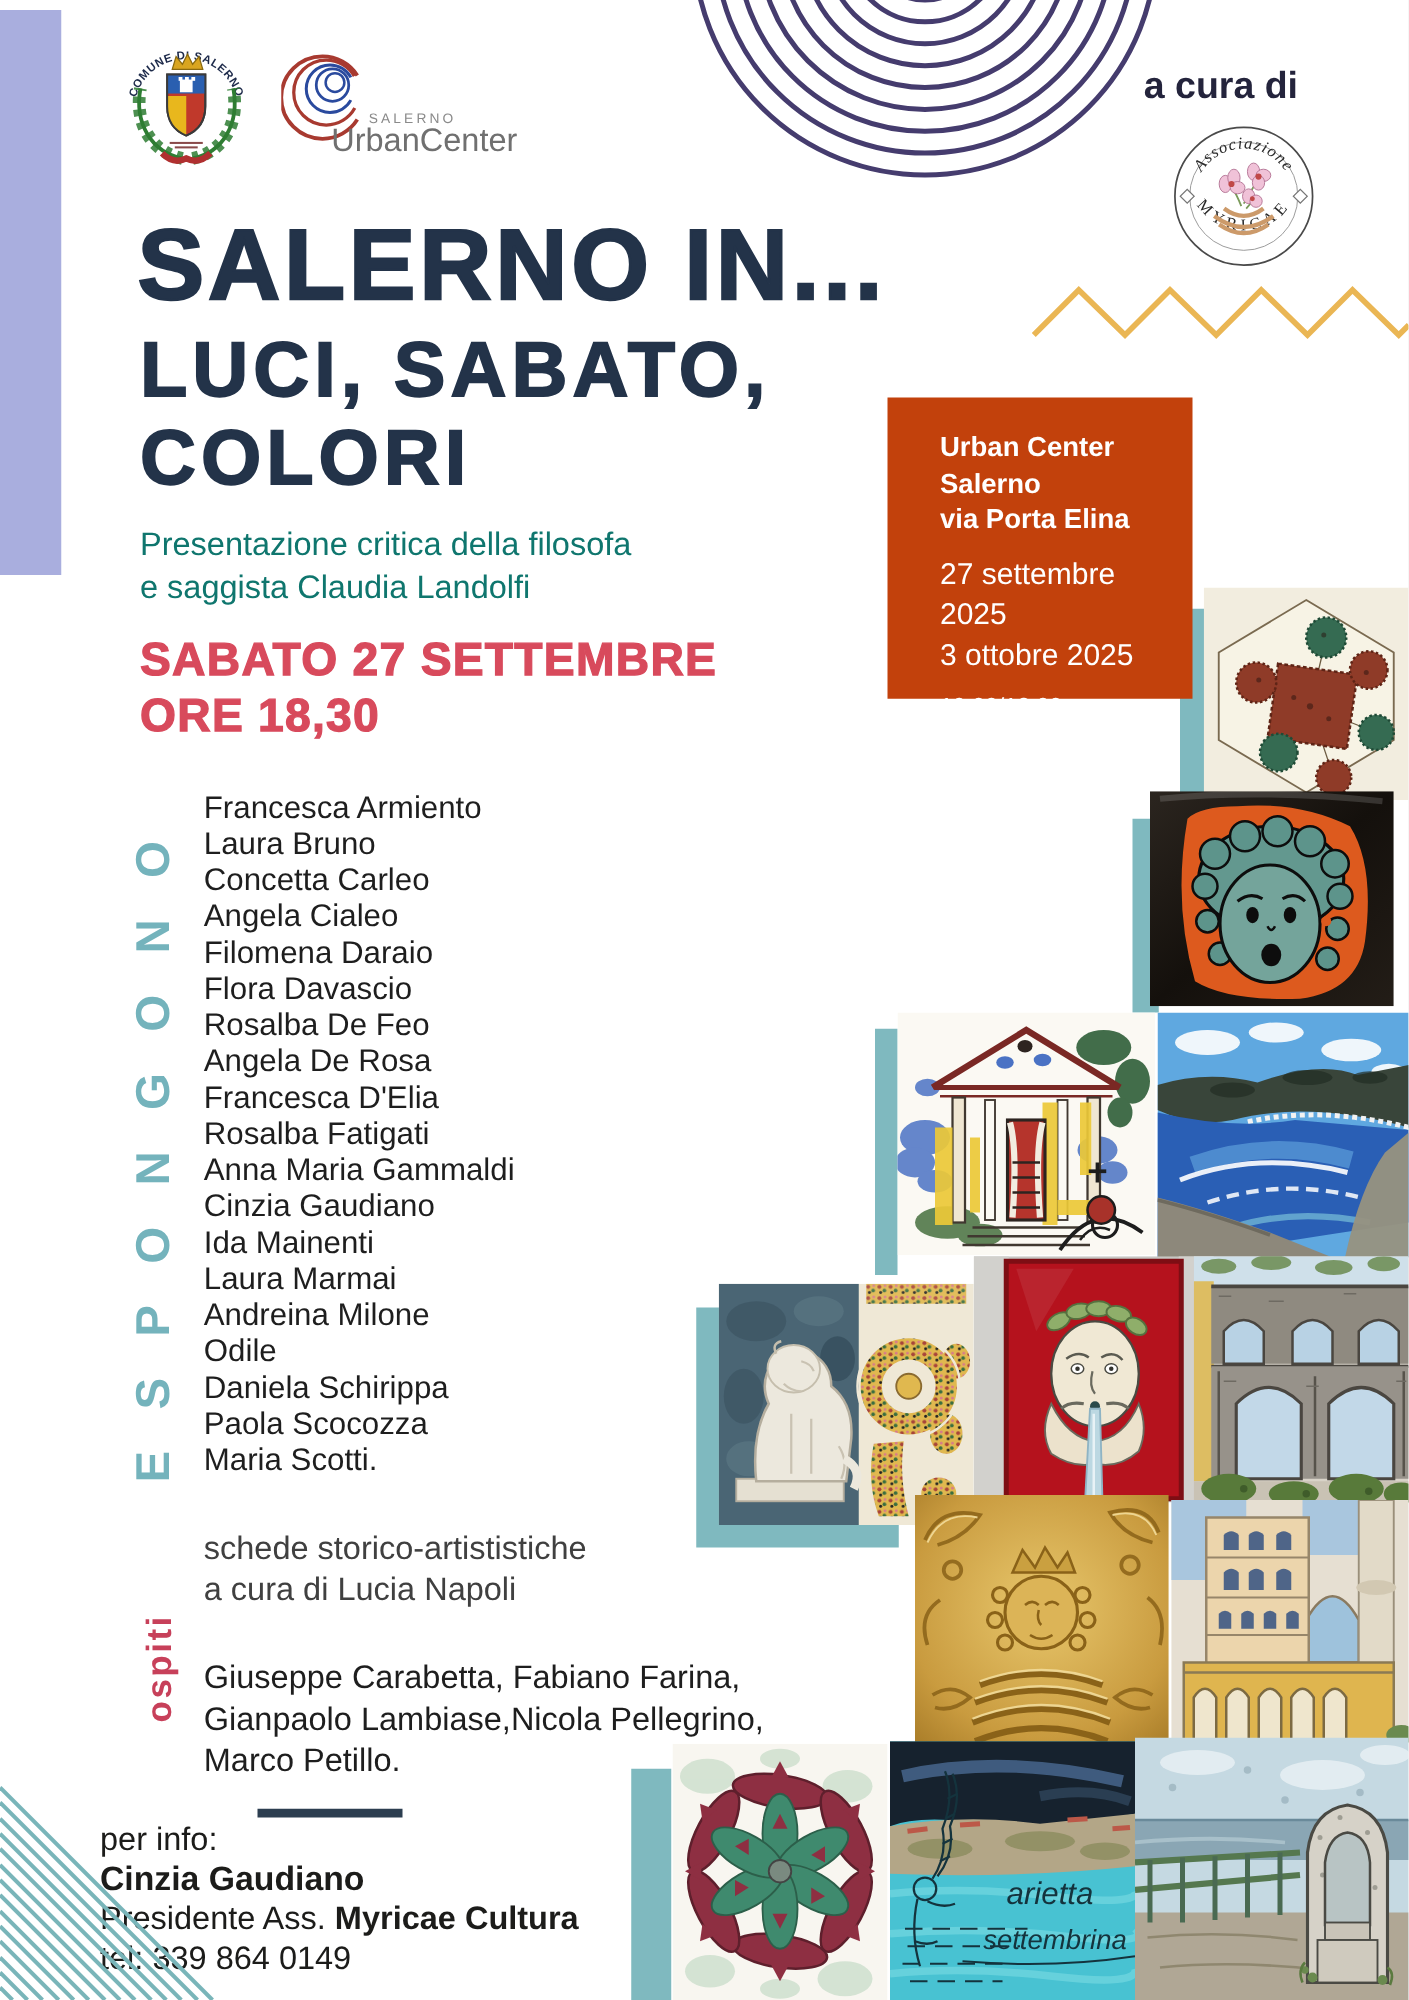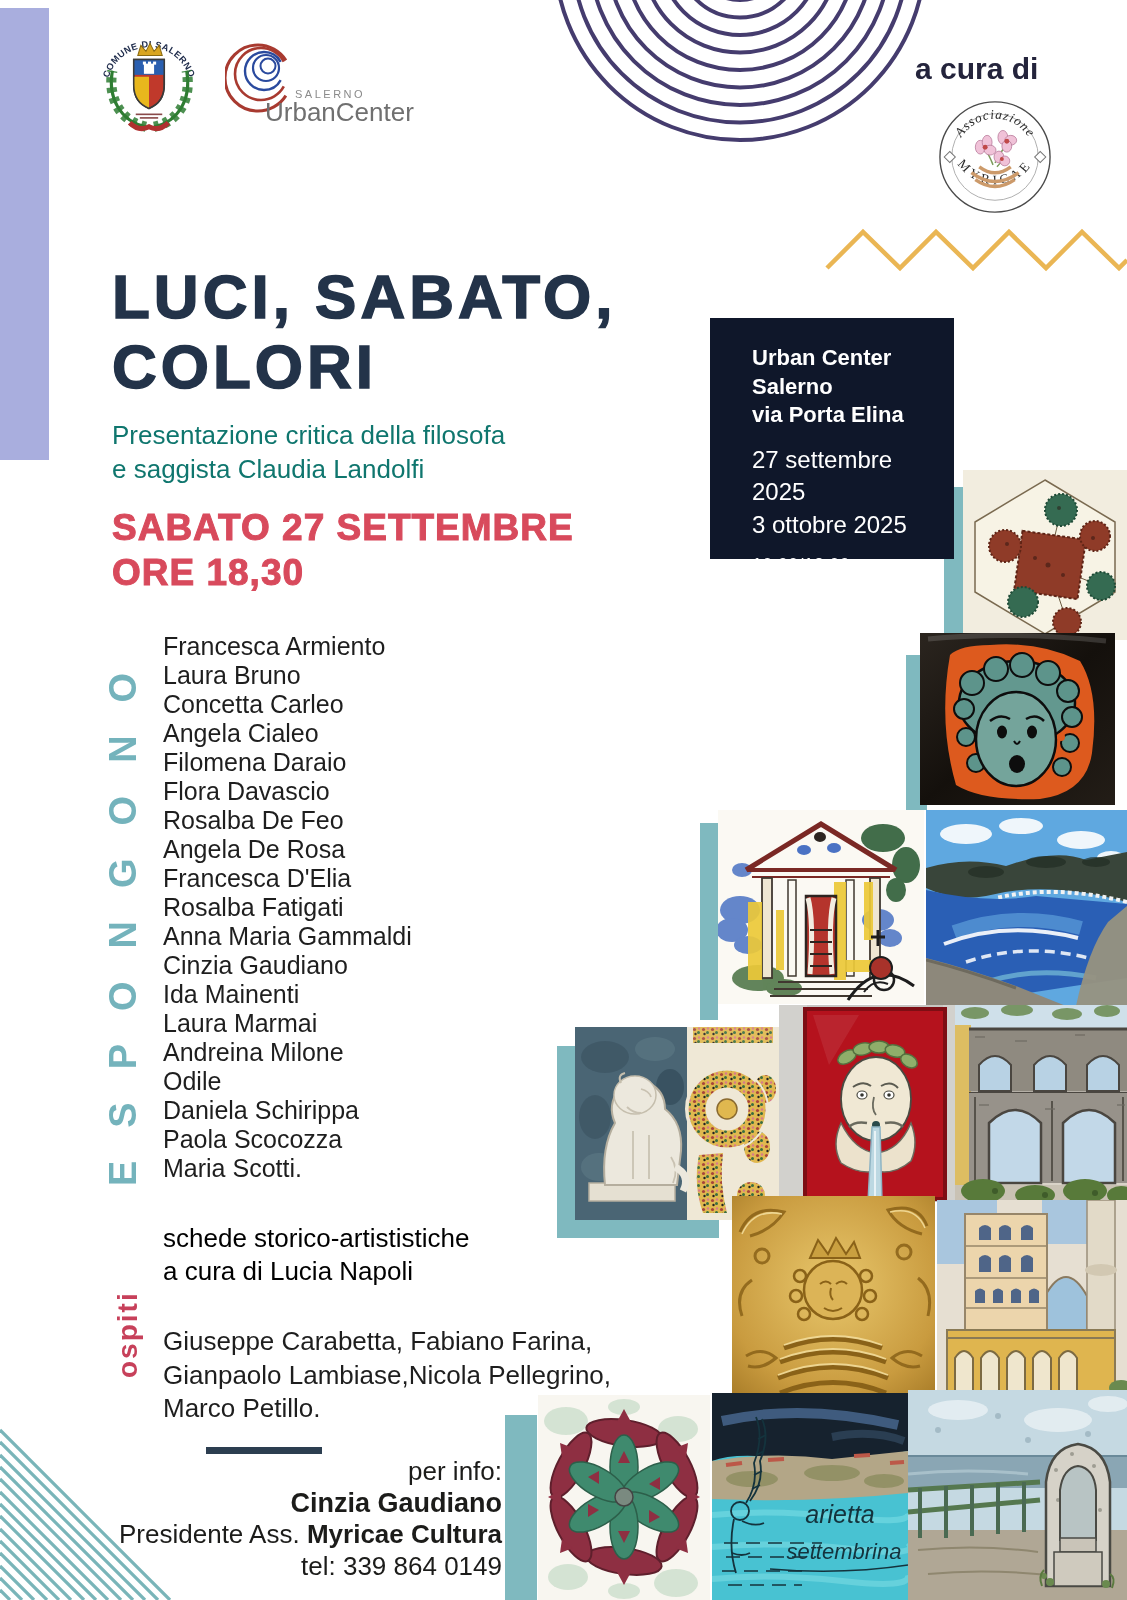--- a/index.html
+++ b/index.html
@@ -10,38 +10,38 @@
   .left-bar{left:0;top:8px;width:49px;height:452px;background:#a9aede;}
   
   .title1{left:110px;top:172px;font-size:80px;font-weight:800;color:#233349;letter-spacing:3px;
           -webkit-text-stroke:2px #233349;line-height:1;}
   .title23{font-size:62px;font-weight:800;color:#233349;letter-spacing:4px;
           -webkit-text-stroke:1.5px #233349;line-height:1;}
   .subtitle{left:112px;top:418px;font-size:26px;color:#0f766e;line-height:1.32;white-space:pre-line;}
   .event-date{left:112px;top:505px;font-size:37px;font-weight:800;color:#d84a5c;letter-spacing:1px;
           line-height:1.22;white-space:pre-line;-webkit-text-stroke:1px #d84a5c;}
   
-  .info-box{left:710px;top:318px;width:244px;height:241px;background:#0f172a;color:#ffffff;
+  .info-box{left:710px;top:318px;width:244px;height:241px;background:#c2410c;color:#ffffff;
             box-sizing:border-box;padding:26px 14px 0 42px;}
   .info-venue{font-size:22px;font-weight:bold;line-height:1.3;white-space:pre-line;}
   .info-dates{font-size:24px;font-weight:400;line-height:1.35;margin-top:14px;white-space:pre-line;}
   .info-times{font-size:18.5px;font-weight:400;line-height:1.3;margin-top:12px;white-space:pre-line;}
   
   .vert{writing-mode:vertical-rl;transform:rotate(180deg);}
   .espongono{left:102px;top:630px;height:556px;width:52px;font-size:38px;font-weight:800;
              color:#74b3bc;letter-spacing:33px;text-align:left;}
   .ospiti{left:112px;top:1298px;height:80px;width:40px;font-size:28px;font-weight:800;
           color:#c7405a;letter-spacing:2px;}
   
   .artists{left:163px;top:632px;font-size:25px;color:#1e1e1e;line-height:29px;white-space:pre-line;}
-  .notes{left:163px;top:1222px;font-size:26px;color:#000000;line-height:33px;white-space:pre-line;}
+  .notes{left:163px;top:1222px;font-size:26px;color:#404040;line-height:33px;white-space:pre-line;}
   .guests{left:163px;top:1305px;font-size:26px;color:#1e1e1e;line-height:33.5px;white-space:pre-line;margin-top:20px;}
   
   .contact-bar{left:206px;top:1447px;width:116px;height:7px;background:#2c3e50;}
-  .contact{left:80px;top:1456px;width:422px;text-align:right;font-size:26px;color:#1c1c1a;
+  .contact{left:80px;top:1456px;width:422px;font-size:26px;color:#1c1c1a;
            line-height:31.5px;}
   .contact .bold{font-weight:bold;}
   
   .teal{background:#7fb9bf;}
   svg text{font-family:"Liberation Sans",sans-serif;}
   .serif{font-family:"Liberation Serif",serif;}
 </style>
 </head>
 <body>
 
@@ -149,20 +149,21 @@
     </g>
     <circle cx="50" cy="50" r="2.5" fill="#c04848"></circle>
       <circle cx="72" cy="44" r="2.5" fill="#c04848"></circle>
       <circle cx="67" cy="62" r="2" fill="#c04848"></circle>
   </svg>
 
   <svg class="abs" style="left:810px;top:222px;" width="317" height="56" viewBox="0 0 317 56">
     <polyline points="17,46 53,10 90,46 126,10 163,46 199,10 236,46 272,10 309,46 317,38" fill="none" stroke="#eab654" stroke-width="4.5"></polyline>
   </svg>
 
+  <div class="abs title1">SALERNO IN...</div>
   <div class="abs title23" style="left:112px;top:266px;">LUCI, SABATO,</div>
   <div class="abs title23" style="left:112px;top:336px;">COLORI</div>
   <div class="abs subtitle">Presentazione critica della filosofa
 e saggista Claudia Landolfi</div>
   <div class="abs event-date">SABATO 27 SETTEMBRE
 ORE 18,30</div>
 
   <div class="abs teal" style="left:944px;top:487px;width:80px;height:150px;"></div>
   <div class="abs teal" style="left:906px;top:655px;width:21px;height:155px;"></div>
   <div class="abs teal" style="left:700px;top:823px;width:18px;height:197px;"></div>

